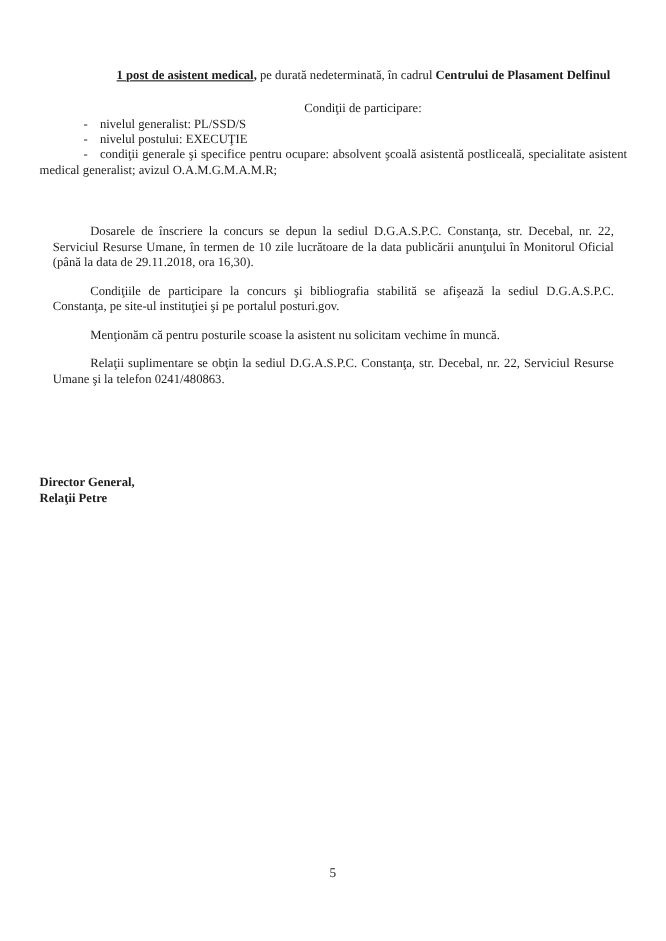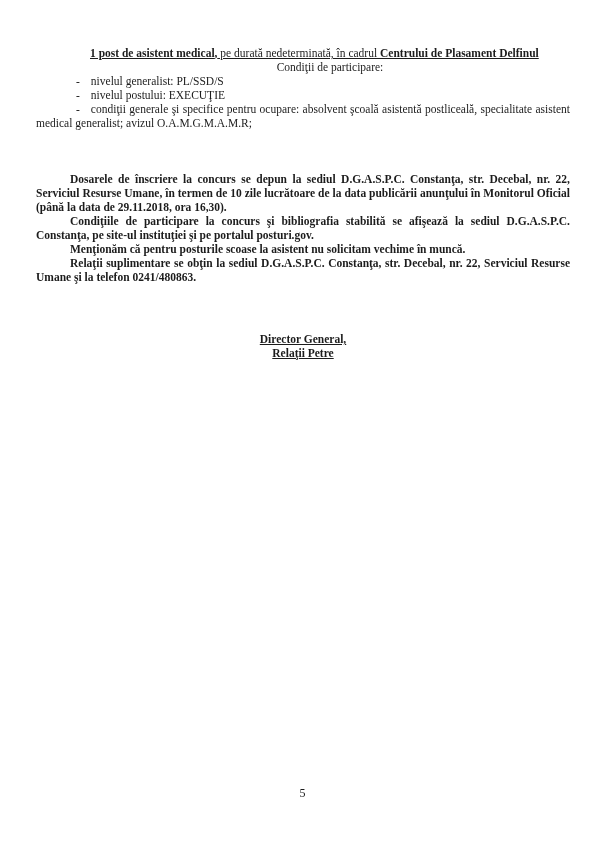--- a/index.html
+++ b/index.html
@@ -19,22 +19,21 @@
   }
   .page {
     position: absolute;
     left: 36px;
     right: 35px;
     top: 46px;
   }
   .intro-line-1 {
     padding-left: 54px;
     white-space: nowrap;
-    margin: 0;
-    text-decoration: underline;
+    margin: 16px;
   }
   .intro-line-2 {
     padding-left: 54px;
     margin: 0;
     text-align: center;
   }
   .job-title {
     font-weight: bold;
     text-decoration: underline;
   }
@@ -46,30 +45,27 @@
     text-align: justify;
     text-indent: 40px;
   }
   p.bullet .dash {
     margin-right: 11px;
   }
   .body-block {
     margin-top: 42px;
   }
   p.para {
-    margin: 0;
+    margin: 12px;
     text-align: justify;
     text-indent: 34px;
-    font-weight: bold;
   }
   .signature {
-    margin-top: 48px;
-    text-align: center;
+    margin-top: 80px;
     font-weight: bold;
-    text-decoration: underline;
   }
   .signature div {
     margin: 0;
   }
   .page-number {
     position: absolute;
     top: 786px;
     left: 0;
     width: 100%;
     text-align: center;

